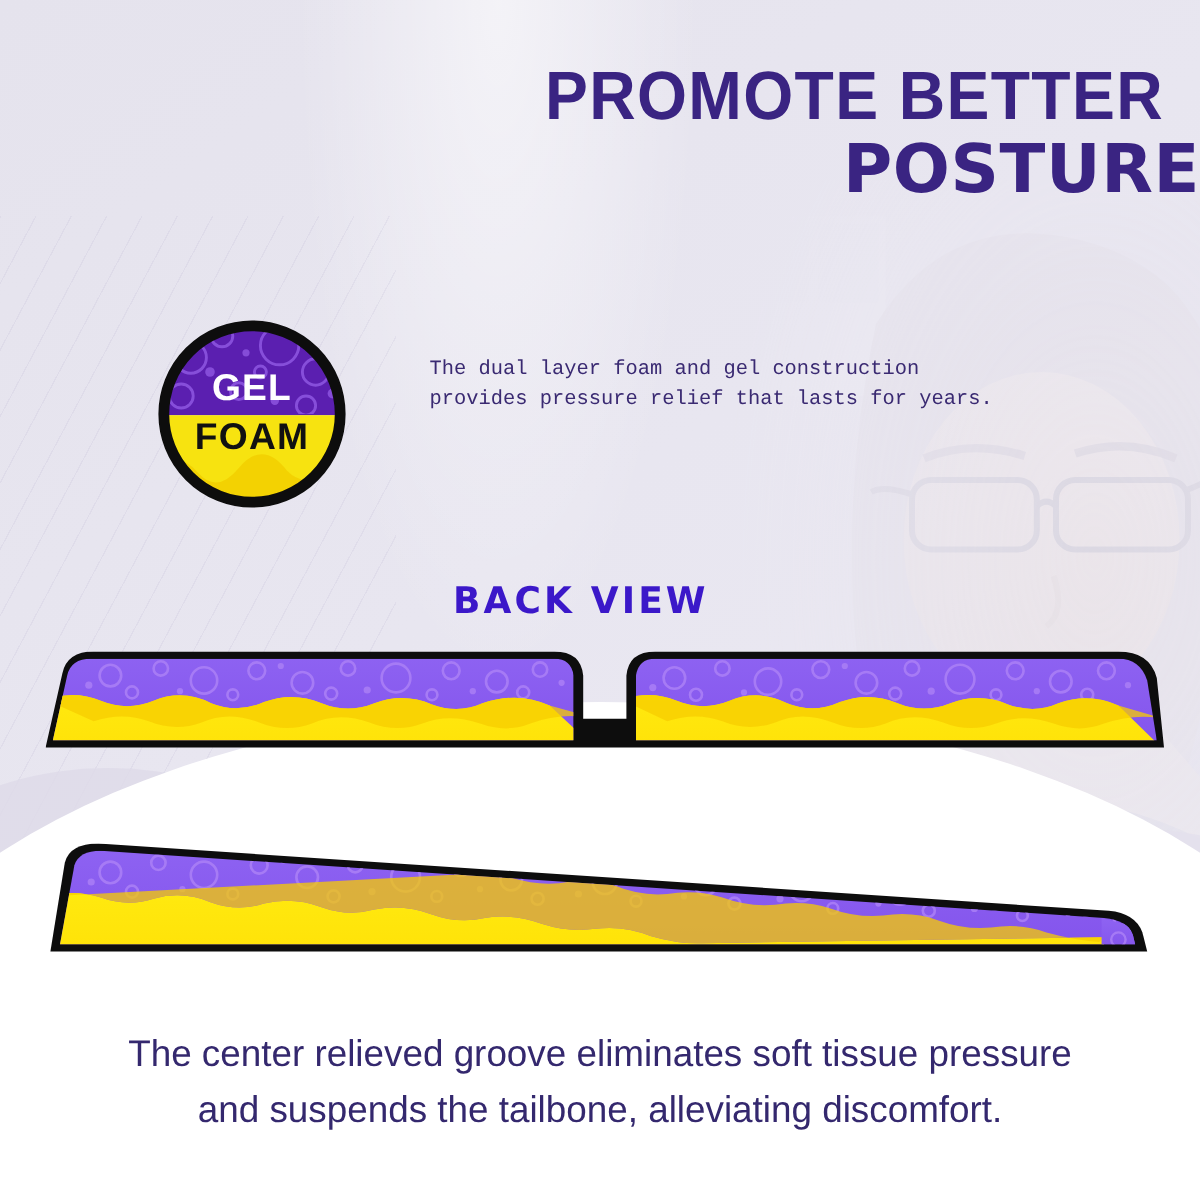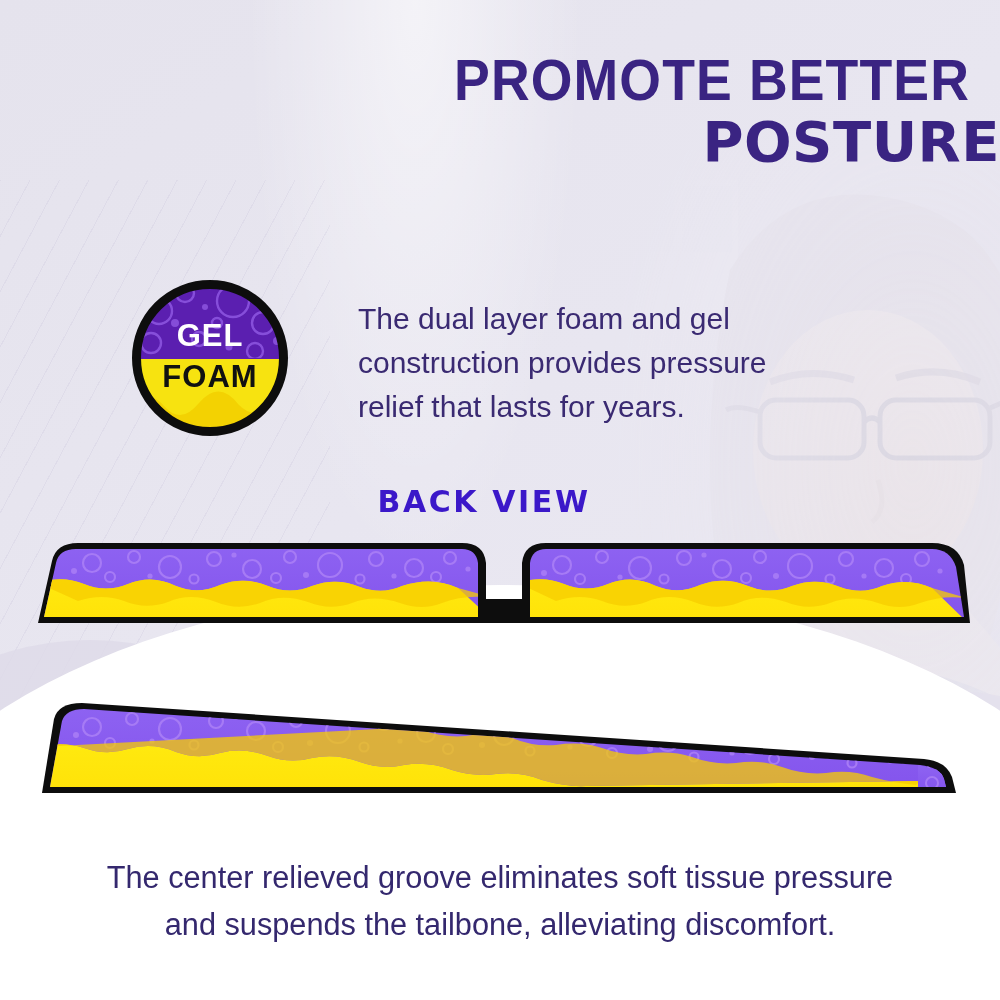--- a/index.html
+++ b/index.html
@@ -112,34 +112,34 @@
     line-height: 1.02;
     letter-spacing: 0.5px;
     color: #3a2482;
     margin-top: 4px;
   }
 
   
   .badge-wrap {
     position: absolute;
     left: 129px;
-    top: 277px;
+    top: 264px;
     width: 162px;
     height: 162px;
     z-index: 9;
   }
 
   
   .intro-text {
     position: absolute;
     left: 358px;
     top: 297px;
     width: 470px;
-    font-family: Liberation Sans, sans-serif;
-    font-size: 30px;
+    font-family: Liberation Mono, monospace;
+    font-size: 17px;
     line-height: 1.46;
     color: #3a2a72;
     z-index: 9;
   }
 
   
   .view-label {
     position: absolute;
     width: 968px;
     left: 0;

